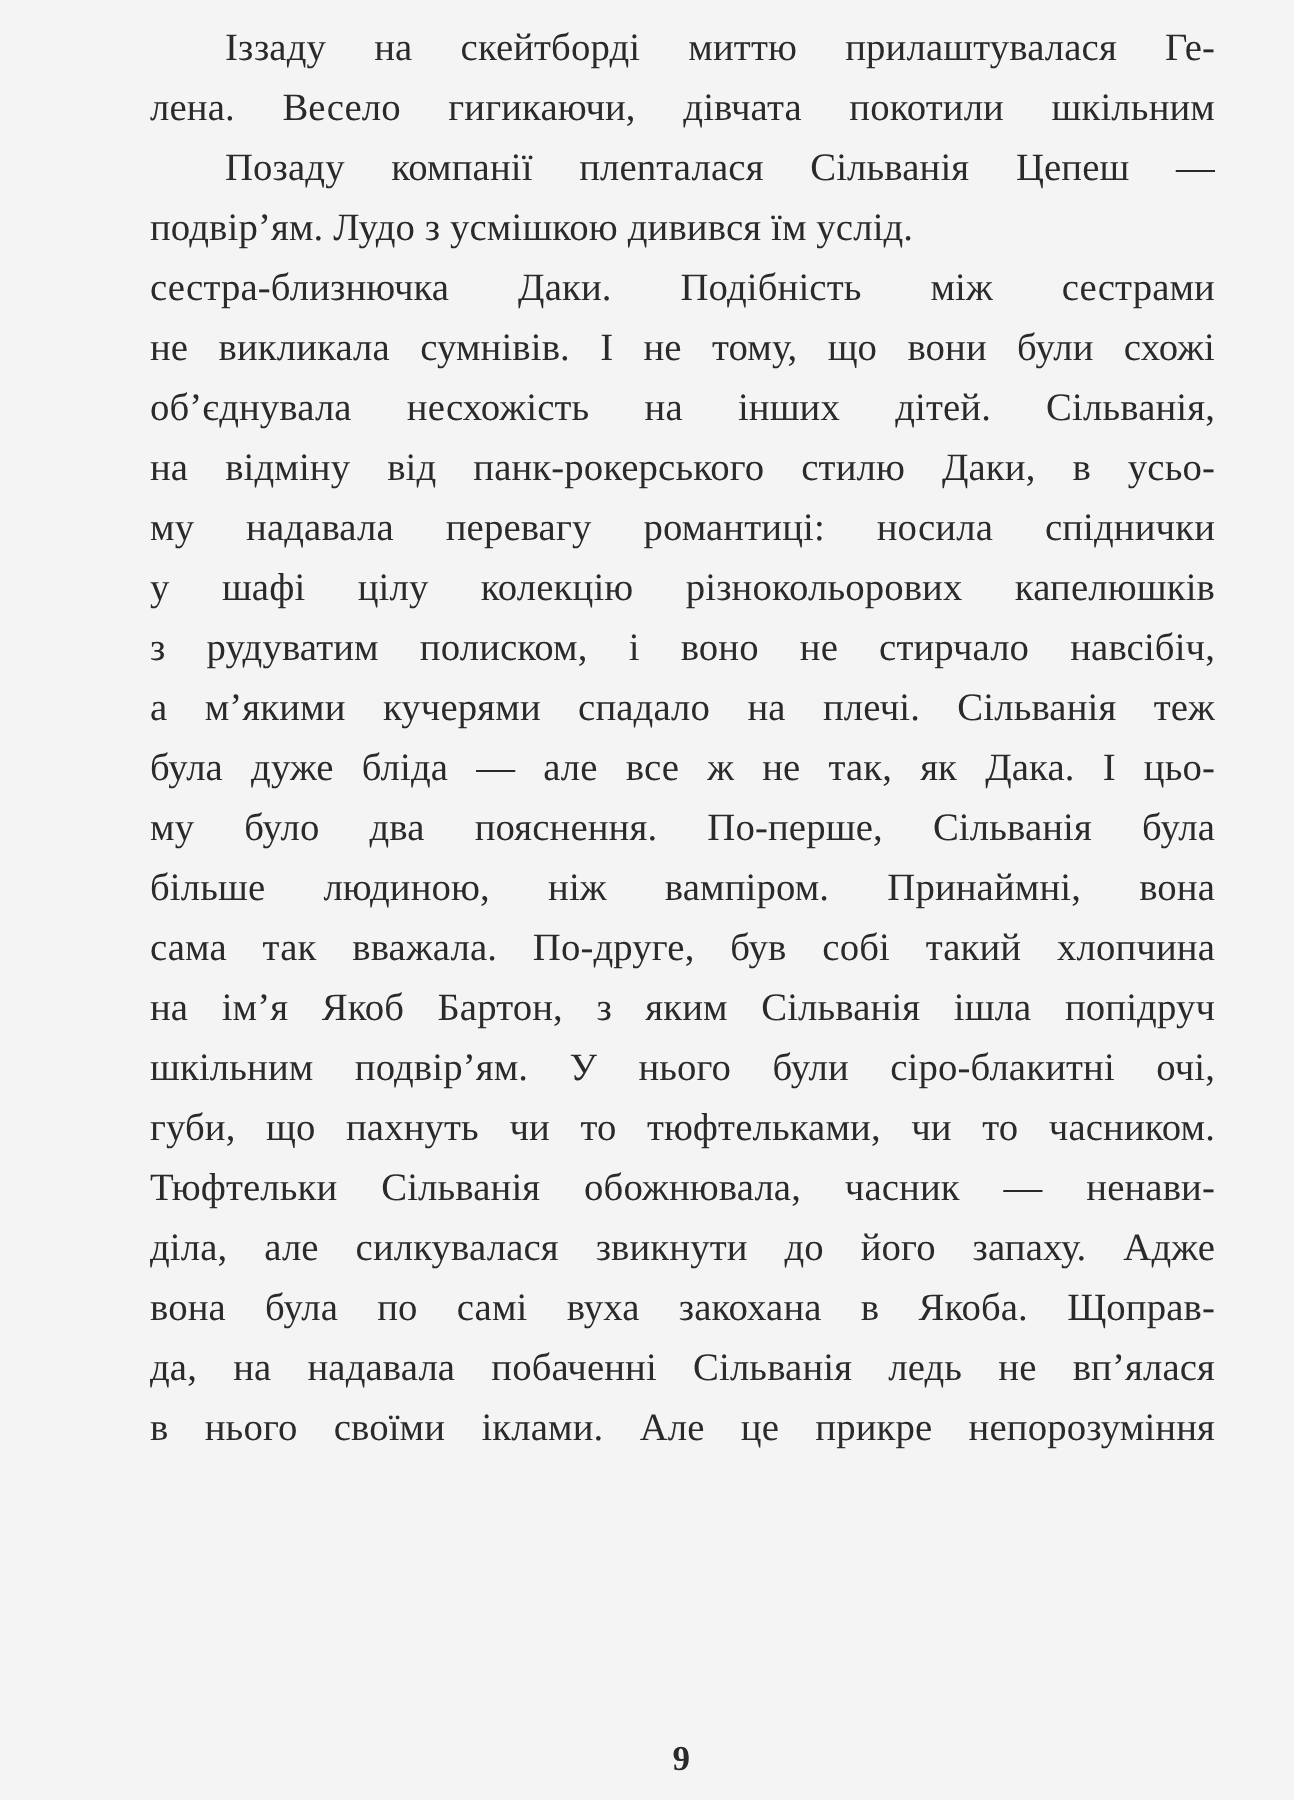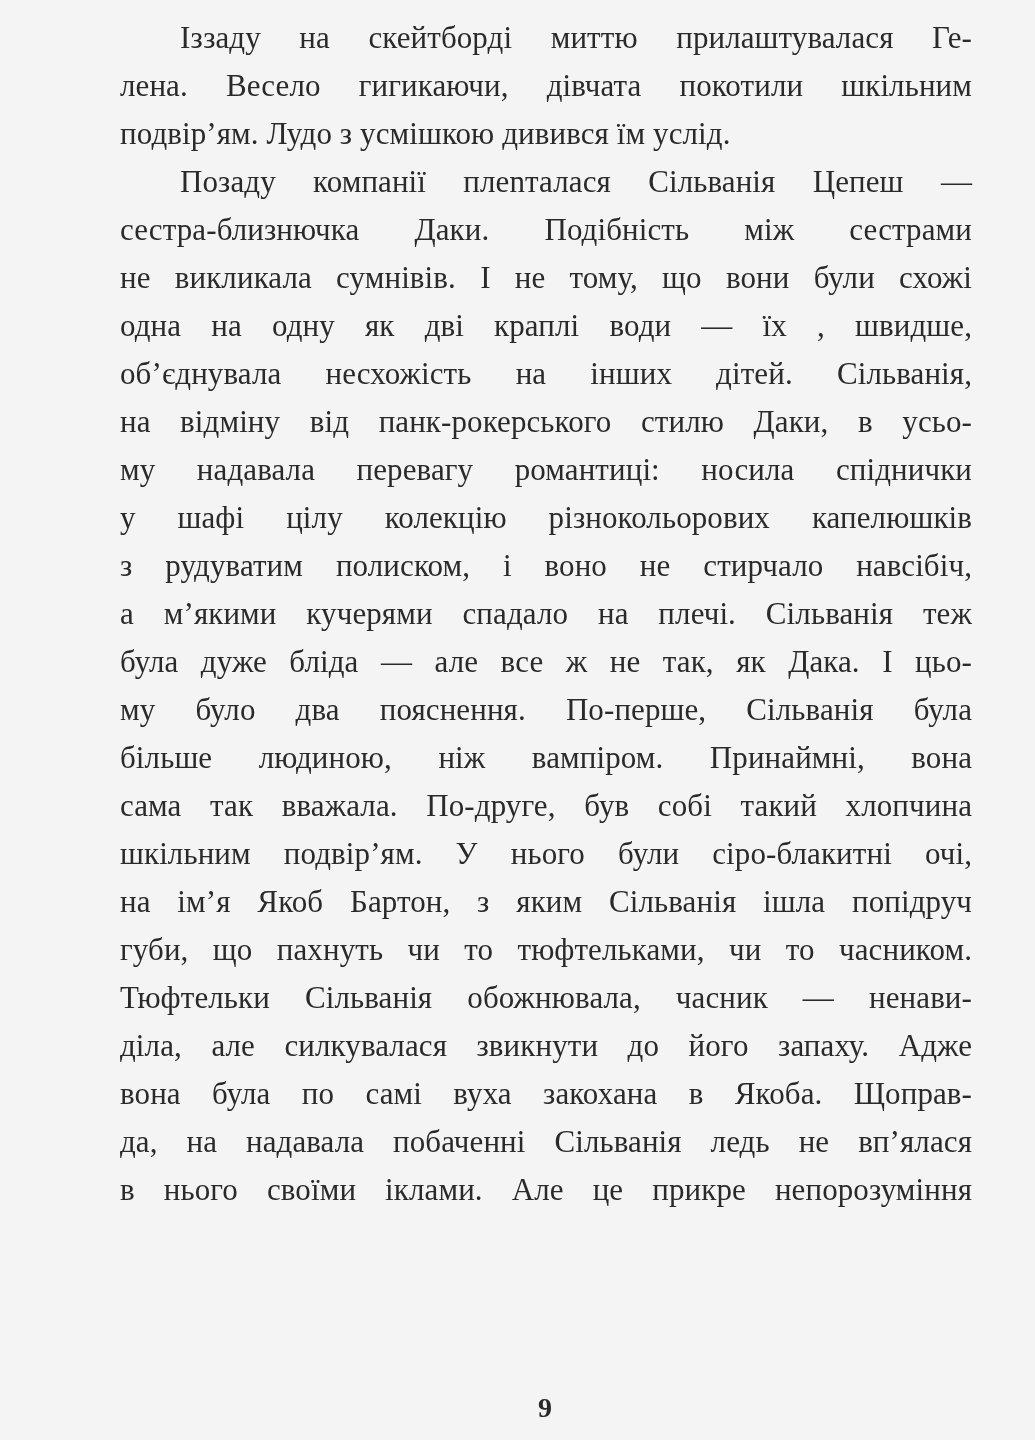--- a/index.html
+++ b/index.html
@@ -49,37 +49,36 @@
       font-weight: bold;
       color: #2a2a2a;
     }
   </style>
 </head>
 <body>
 
 <div class="page">
   <span class="line indent">Іззаду на скейтборді миттю прилаштувалася Ге-</span>
   <span class="line">лена. Весело гигикаючи, дівчата покотили шкільним</span>
+  <span class="line indent">Позаду компанії плenталася Сільванія Цепеш —</span>
   <span class="line last">подвір’ям. Лудо з усмішкою дивився їм услід.</span>
-  <span class="line indent">Позаду компанії плenталася Сільванія Цепеш —</span>
   <span class="line">сестра-близнючка Даки. Подібність між сестрами</span>
   <span class="line">не викликала сумнівів. І не тому, що вони були схожі</span>
-  <span class="line">одна на одну як дві краплі води — їх , швидше,</span>
   <span class="line">об’єднувала несхожість на інших дітей. Сільванія,</span>
   <span class="line">на відміну від панк-рокерського стилю Даки, в усьо-</span>
   <span class="line">му надавала перевагу романтиці: носила спіднички</span>
   <span class="line">у шафі цілу колекцію різнокольорових капелюшків</span>
   <span class="line">з рудуватим полиском, і воно не стирчало навсібіч,</span>
   <span class="line">а м’якими кучерями спадало на плечі. Сільванія теж</span>
   <span class="line">була дуже бліда — але все ж не так, як Дака. І цьо-</span>
   <span class="line">му було два пояснення. По-перше, Сільванія була</span>
   <span class="line">більше людиною, ніж вампіром. Принаймні, вона</span>
   <span class="line">сама так вважала. По-друге, був собі такий хлопчина</span>
+  <span class="line">на ім’я Якоб Бартон, з яким Сільванія ішла попідруч</span>
   <span class="line">шкільним подвір’ям. У нього були сіро-блакитні очі,</span>
-  <span class="line">на ім’я Якоб Бартон, з яким Сільванія ішла попідруч</span>
   <span class="line">губи, що пахнуть чи то тюфтельками, чи то часником.</span>
   <span class="line">Тюфтельки Сільванія обожнювала, часник — ненави-</span>
   <span class="line">діла, але силкувалася звикнути до його запаху. Адже</span>
   <span class="line">вона була по самі вуха закохана в Якоба. Щоправ-</span>
   <span class="line">да, на надавала побаченні Сільванія ледь не вп’ялася</span>
   <span class="line">в нього своїми іклами. Але це прикре непорозуміння</span>
 </div>
 
 <div class="page-number">9</div>
 

